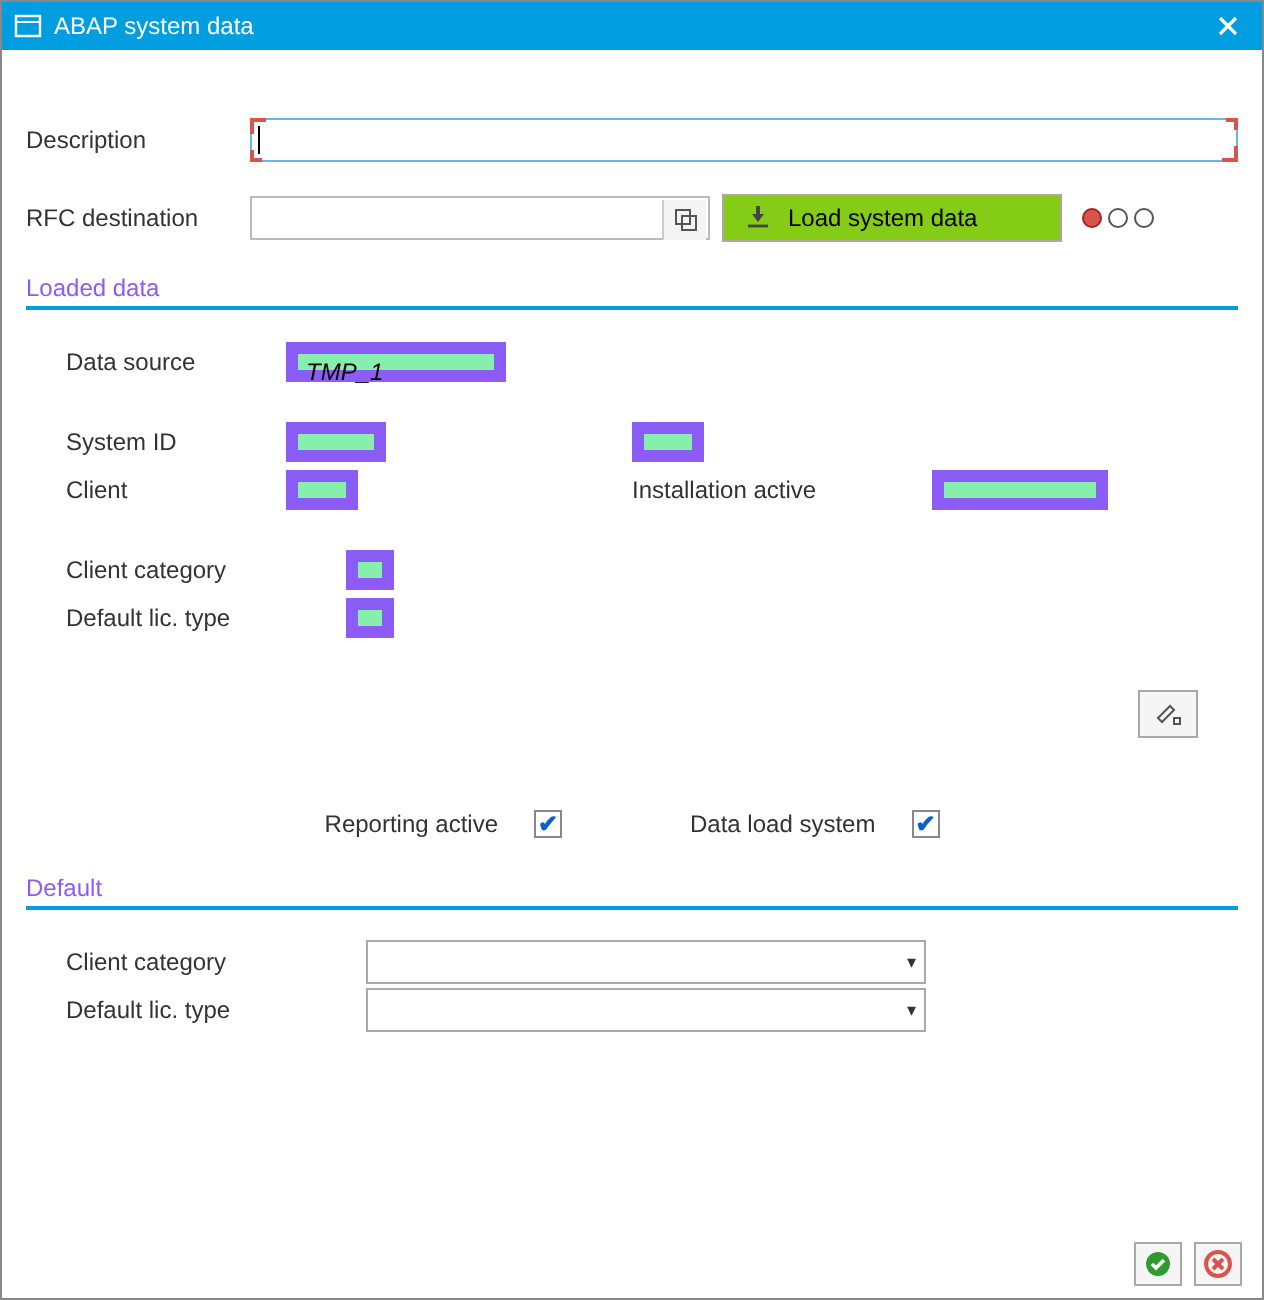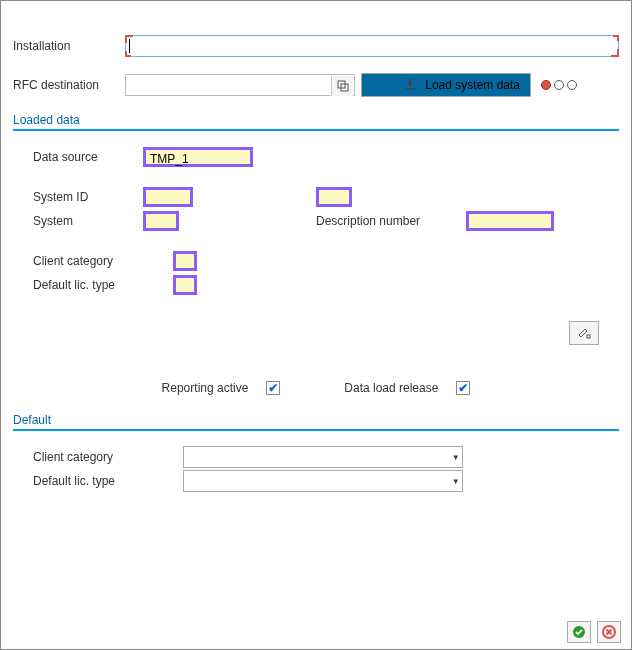--- a/index.html
+++ b/index.html
@@ -14,51 +14,66 @@
   .label { color: #333; }
   .desc-input { flex: 1; height: 22px; border: 1px solid #6ab4e6; position: relative; }
   .desc-input::before, .desc-input::after { content: ''; position: absolute; width: 6px; height: 6px; }
   .desc-input::before { top: -1px; left: -1px; border-top: 2px solid #d9534f; border-left: 2px solid #d9534f; }
   .desc-input::after { bottom: -1px; right: -1px; border-bottom: 2px solid #d9534f; border-right: 2px solid #d9534f; }
   .desc-input .cursor { position: absolute; left: 3px; top: 3px; width: 1px; height: 14px; background: #000; }
   .corner-tr { position: absolute; top: -1px; right: -1px; width: 6px; height: 6px; border-top: 2px solid #d9534f; border-right: 2px solid #d9534f; }
   .corner-bl { position: absolute; bottom: -1px; left: -1px; width: 6px; height: 6px; border-bottom: 2px solid #d9534f; border-left: 2px solid #d9534f; }
   .rfc-input { width: 230px; height: 22px; border: 1px solid #bbb; background: #fff; position: relative; margin-right: 6px; }
   .f4btn { width: 22px; height: 20px; position: absolute; right: 1px; top: 1px; border-left: 1px solid #ccc; display: flex; align-items: center; justify-content: center; background: #f4f4f4; cursor: pointer; }
-  .btn { height: 24px; border: 1px solid #a9a9a9; background: #0369a1; display: flex; align-items: center; justify-content: flex-end; padding: 0 10px; cursor: pointer; }
+  .btn { height: 24px; border: 1px solid #a9a9a9; background: #84cc16; display: flex; align-items: center; justify-content: flex-start; padding: 0 10px; cursor: pointer; }
   .load-btn { width: 170px; }
   .status-lights { display: flex; gap: 3px; margin-left: 10px; align-items: center; }
   .light { width: 10px; height: 10px; border-radius: 50%; border: 1px solid #555; background: #fff; }
   .light.red { background: #d9534f; border-color: #a02622; }
-  .section-head { color: #0369a1; border-bottom: 2px solid #009de0; padding-bottom: 2px; margin-bottom: 14px; }
+  .section-head { color: #8b5cf6; border-bottom: 2px solid #009de0; padding-bottom: 2px; margin-bottom: 14px; }
   .section-body { padding: 0 20px 16px 20px; }
   .form-row { display: flex; align-items: center; height: 24px; }
   .form-row .label { width: 110px; }
-  .ro-field { background: #fef9c3; border: 3px solid #8b5cf6; height: 20px; display: inline-block; }
+  .ro-field { background: #86efac; border: 6px solid #8b5cf6; height: 20px; display: inline-block; font-style: italic; }
   .twocol { display: flex; justify-content: flex-end; }
   .twocol .col { flex: 1; }
   .twocol .col2 .label { width: 150px; }
   .tool-btn { width: 30px; height: 24px; border: 1px solid #a9a9a9; background: #f5f5f5; display: flex; align-items: center; justify-content: center; float: right; cursor: pointer; }
   .checkbox-row { display: flex; align-items: center; justify-content: center; gap: 64px; margin: 20px 0 18px 0; }
   .cb-item { display: flex; align-items: center; gap: 18px; }
   .cb { width: 14px; height: 14px; border: 1px solid #888; display: flex; align-items: center; justify-content: center; color: #0a62c9; font-weight: bold; cursor: pointer; }
   .select { height: 22px; border: 1px solid #a9a9a9; background: #fff; position: relative; }
   .select .arrow { position: absolute; right: 4px; top: 50%; transform: translateY(-50%); font-size: 9px; color: #333; }
   .footer { position: absolute; bottom: 6px; right: 10px; display: flex; gap: 6px; }
   .foot-btn { width: 24px; height: 22px; border: 1px solid #a9a9a9; background: #f5f5f5; display: flex; align-items: center; justify-content: center; cursor: pointer; }
   .check-icon svg, .cross-icon svg { display: block; }
 </style>
 </head>
 <body>
 
 <div class="window">
+  <div class="titlebar">
+    <span class="ico">
+      <svg width="14" height="14" viewBox="0 0 14 14">
+          <rect x="1" y="2" width="12" height="10" fill="none" stroke="#fff" stroke-width="1.2"></rect>
+          <line x1="1" y1="5" x2="13" y2="5" stroke="#fff" stroke-width="1"></line>
+        </svg>
+    </span>
+    <span class="title">ABAP system data</span>
+    <span class="closebtn">
+      <svg width="12" height="12" viewBox="0 0 12 12">
+          <line x1="2" y1="2" x2="10" y2="10" stroke="#fff" stroke-width="1.6"></line>
+          <line x1="10" y1="2" x2="2" y2="10" stroke="#fff" stroke-width="1.6"></line>
+        </svg>
+    </span>
+  </div>
 
   <div class="content">
     <div class="row" style="margin-top:24px;">
-      <div class="label" style="width:112px;">Installation</div>
+      <div class="label" style="width:112px;">Description</div>
       <div class="desc-input">
         <span class="corner-tr"></span>
           <span class="corner-bl"></span>
         <span class="cursor"></span>
       </div>
     </div>
 
     <div class="row">
       <div class="label" style="width:112px;">RFC destination</div>
       <div class="rfc-input">
@@ -91,30 +106,30 @@
         <span class="label">Data source</span>
         <span class="ro-field" style="width:110px; padding:2px 4px;">TMP_1</span>
       </div>
       <div class="twocol">
         <div class="col">
           <div class="form-row">
             <span class="label">System ID</span>
             <span class="ro-field" style="width:50px;"></span>
           </div>
           <div class="form-row">
-            <span class="label">System</span>
+            <span class="label">Client</span>
             <span class="ro-field" style="width:36px;"></span>
           </div>
         </div>
         <div class="col col2">
           <div class="form-row">
             <span class="ro-field" style="width:36px;"></span>
           </div>
           <div class="form-row">
-            <span class="label">Description number</span>
+            <span class="label">Installation active</span>
             <span class="ro-field" style="width:88px;"></span>
           </div>
         </div>
       </div>
       <div style="height:16px;"></div>
       <div class="form-row">
         <span class="label" style="width:140px;">Client category</span>
         <span class="ro-field" style="width:24px;"></span>
       </div>
       <div class="form-row">
@@ -130,21 +145,21 @@
       </div>
       <div style="clear:both;"></div>
     </div>
 
     <div class="checkbox-row">
       <div class="cb-item">
         <span class="label">Reporting active</span>
         <span class="cb">✔</span>
       </div>
       <div class="cb-item">
-        <span class="label">Data load release</span>
+        <span class="label">Data load system</span>
         <span class="cb">✔</span>
       </div>
     </div>
 
     <div class="section-head">Default</div>
     <div class="section-body">
       <div class="form-row">
         <span class="label" style="width:150px;">Client category</span>
         <div class="select" style="width:280px;">
           <span></span>

